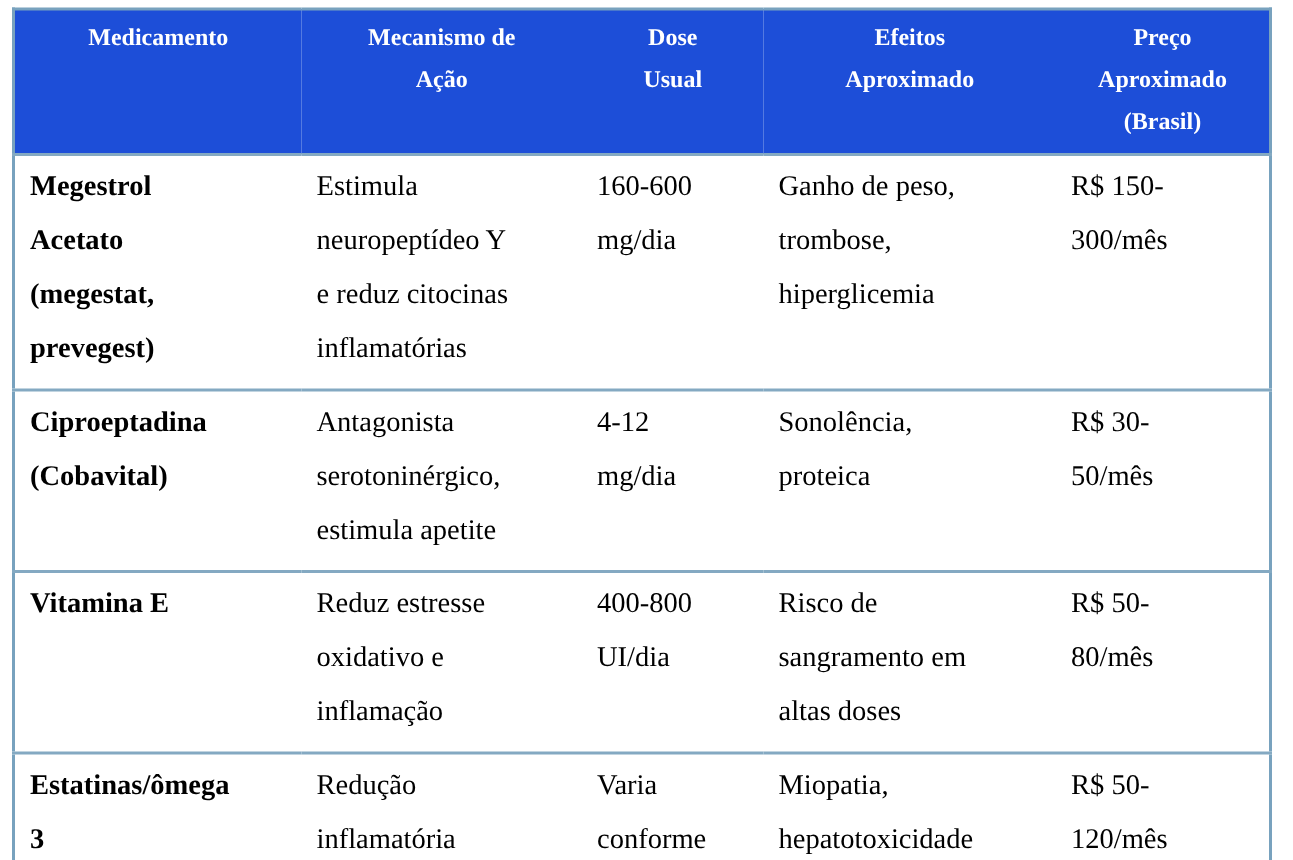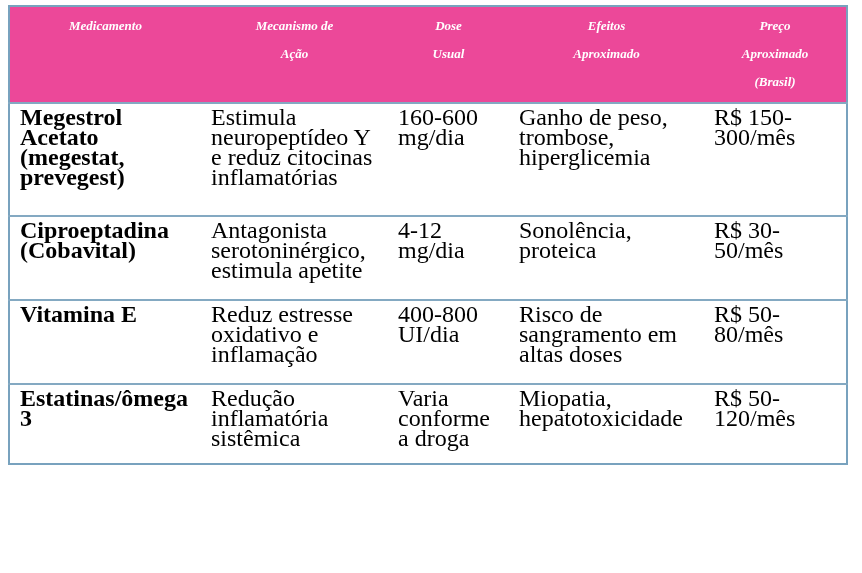--- a/index.html
+++ b/index.html
@@ -22,35 +22,34 @@
     width: 838px;
     border: 2px solid #78a2be;
   }
   table.med-table col.c1 { width: 192px; }
   table.med-table col.c2 { width: 187px; }
   table.med-table col.c3 { width: 121px; }
   table.med-table col.c4 { width: 195px; }
   table.med-table col.c5 { width: 143px; }
 
   th {
-    background: #ec4899;
+    background: #1d4ed8;
     color: #ffffff;
     font-weight: bold;
-    font-size: 13px;
+    font-size: 16px;
     line-height: 28px;
     text-align: center;
     vertical-align: top;
     padding: 5px 6px 6px 6px;
     white-space: pre-line;
     height: 74px;
-    font-style: italic;
   }
   td {
-    font-size: 24px;
-    line-height: 20px;
+    font-size: 19px;
+    line-height: 36px;
     color: #000000;
     vertical-align: top;
     text-align: left;
     padding: 3px 10px 8px 10px;
     white-space: pre-line;
     border-top: 2px solid #84a9c2;
     background: #ffffff;
   }
   td.col-med { font-weight: bold; }
 

